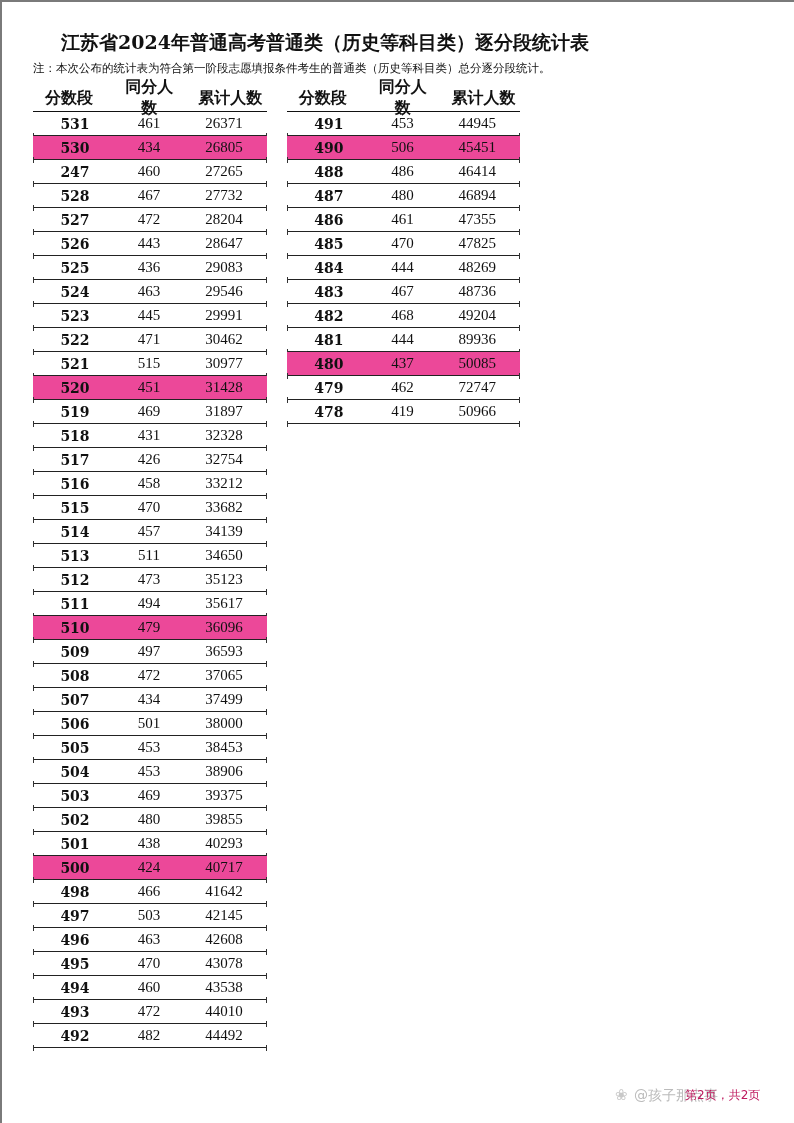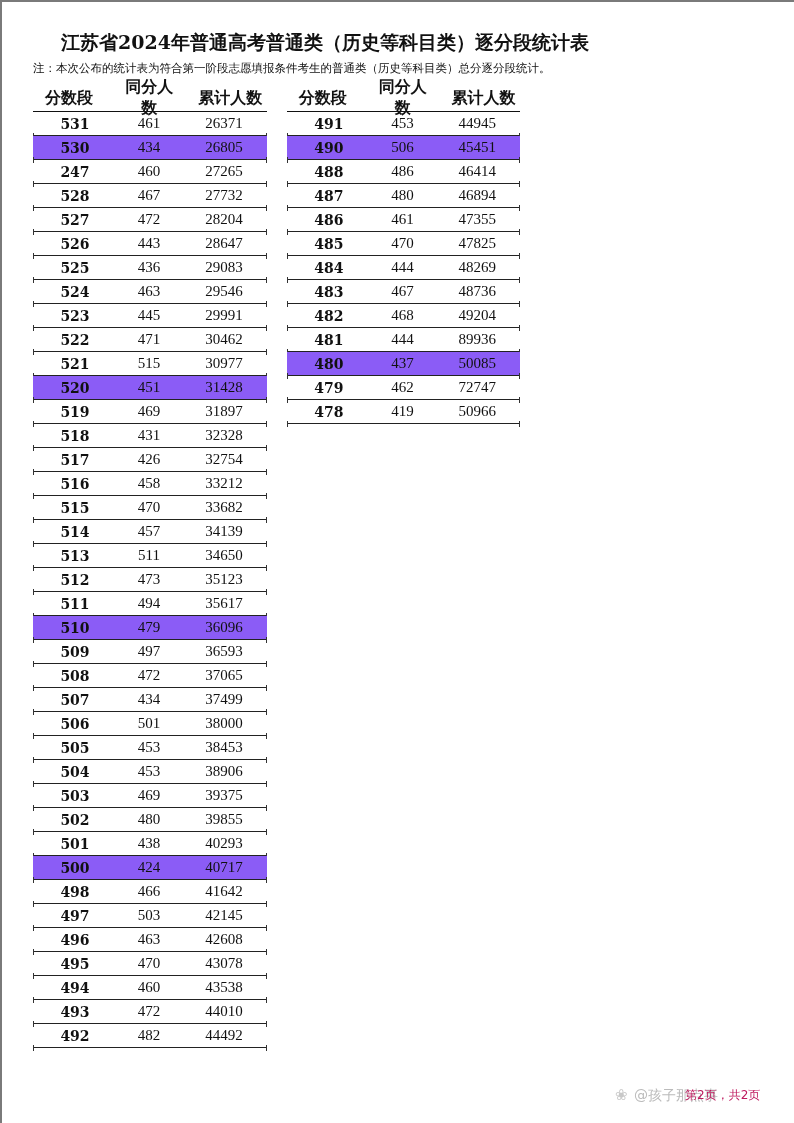--- a/index.html
+++ b/index.html
@@ -30,21 +30,21 @@
   .c3 { width: 86px; text-align: center; }
   .row {
     position: relative; display: flex; height: 23px; align-items: center;
     border-bottom: 1.2px solid #222; font-size: 14px;
   }
   .row::before, .row::after {
     content: ""; position: absolute; bottom: -4px; width: 1px; height: 6px; background: #333;
   }
   .row::before { left: 0; }
   .row::after { right: 0; }
-  .row.hl { background: #8b5cf6; }
+  .row.hl { background: #ec4899; }
   .row .c1 { font-weight: bold; font-family: "DejaVu Serif", serif; }
   .row .c2, .row .c3 { font-family: "Liberation Serif", serif; font-size: 15px; }
   .footer {
     position: absolute; left: 615px; top: 1086px; font-size: 14px; color: #bbb;
     font-family: "DejaVu Sans", sans-serif; white-space: nowrap;
   }
   .footer .paw { color: #c8c8c8; font-size: 15px; margin-right: 2px; }
   .footer .page { position: absolute; left: 70px; top: 1px; color: #be185d; font-size: 12px; }
 </style>
 </head>

